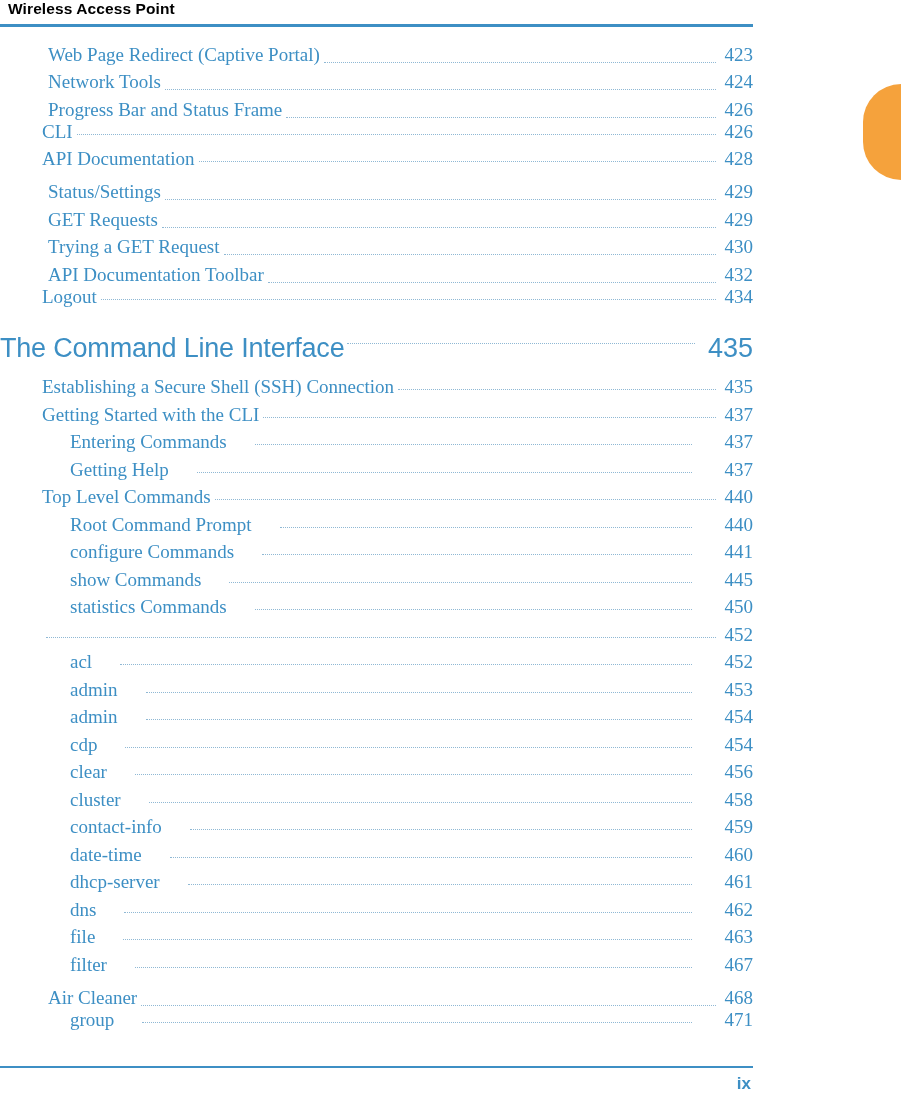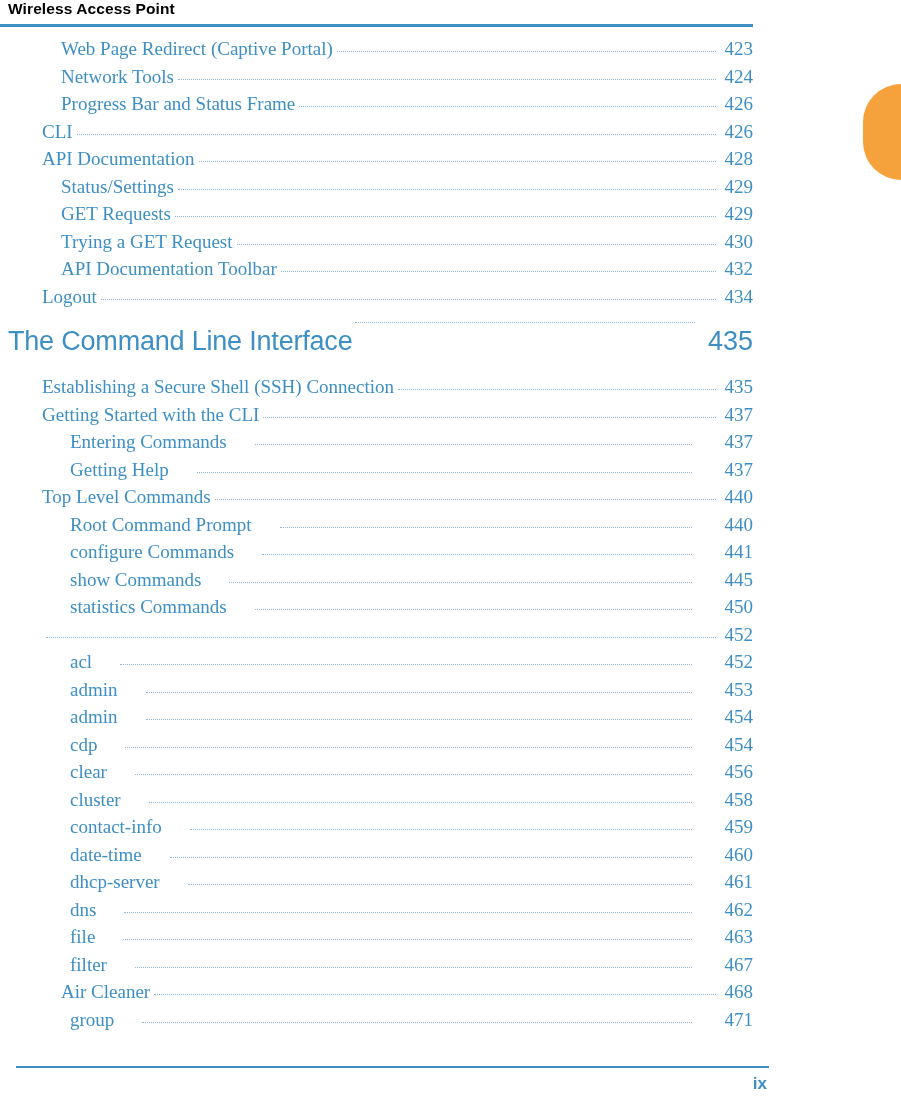--- a/index.html
+++ b/index.html
@@ -89,29 +89,28 @@
     font-size: 19px;
     color: #3d8fc4;
     min-width: 34px;
     text-align: right;
     font-family: "Liberation Serif", serif;
   }
 
   
   .lvl1 { padding-left: 42px; }
   .lvl2 { padding-left: 70px; gap: 24px; }
-  .lvl3 { padding-left: 61px; }
+  .lvl3 { padding-left: 48px; align-items: flex-end; }
 
   
   .toc-row.chapter {
     height: 44px;
-    align-items: flex-start;
+    align-items: center;
     margin-top: 13px;
     margin-bottom: 6px;
-    padding-left: 8px;
   }
   .toc-row.chapter .label {
     font-family: "Liberation Sans", sans-serif;
     font-size: 27px;
     color: #3d8fc4;
     letter-spacing: -0.2px;
   }
   .toc-row.chapter .leader {
     border-bottom: 1.8px dotted #8fb8d4;
     top: -5px;
@@ -120,21 +119,21 @@
   .toc-row.chapter .pageno {
     font-family: "Liberation Sans", sans-serif;
     font-size: 27px;
     color: #3d8fc4;
     min-width: 52px;
   }
 
   
   .page-footer {
     position: absolute;
-    left: 16px;
+    left: 0px;
     top: 1066px;
     width: 740px;
     height: 44px;
   }
   .footer-rule {
     position: absolute;
     left: 0px;
     top: 0px;
     width: 753px;
     height: 1.6px;

